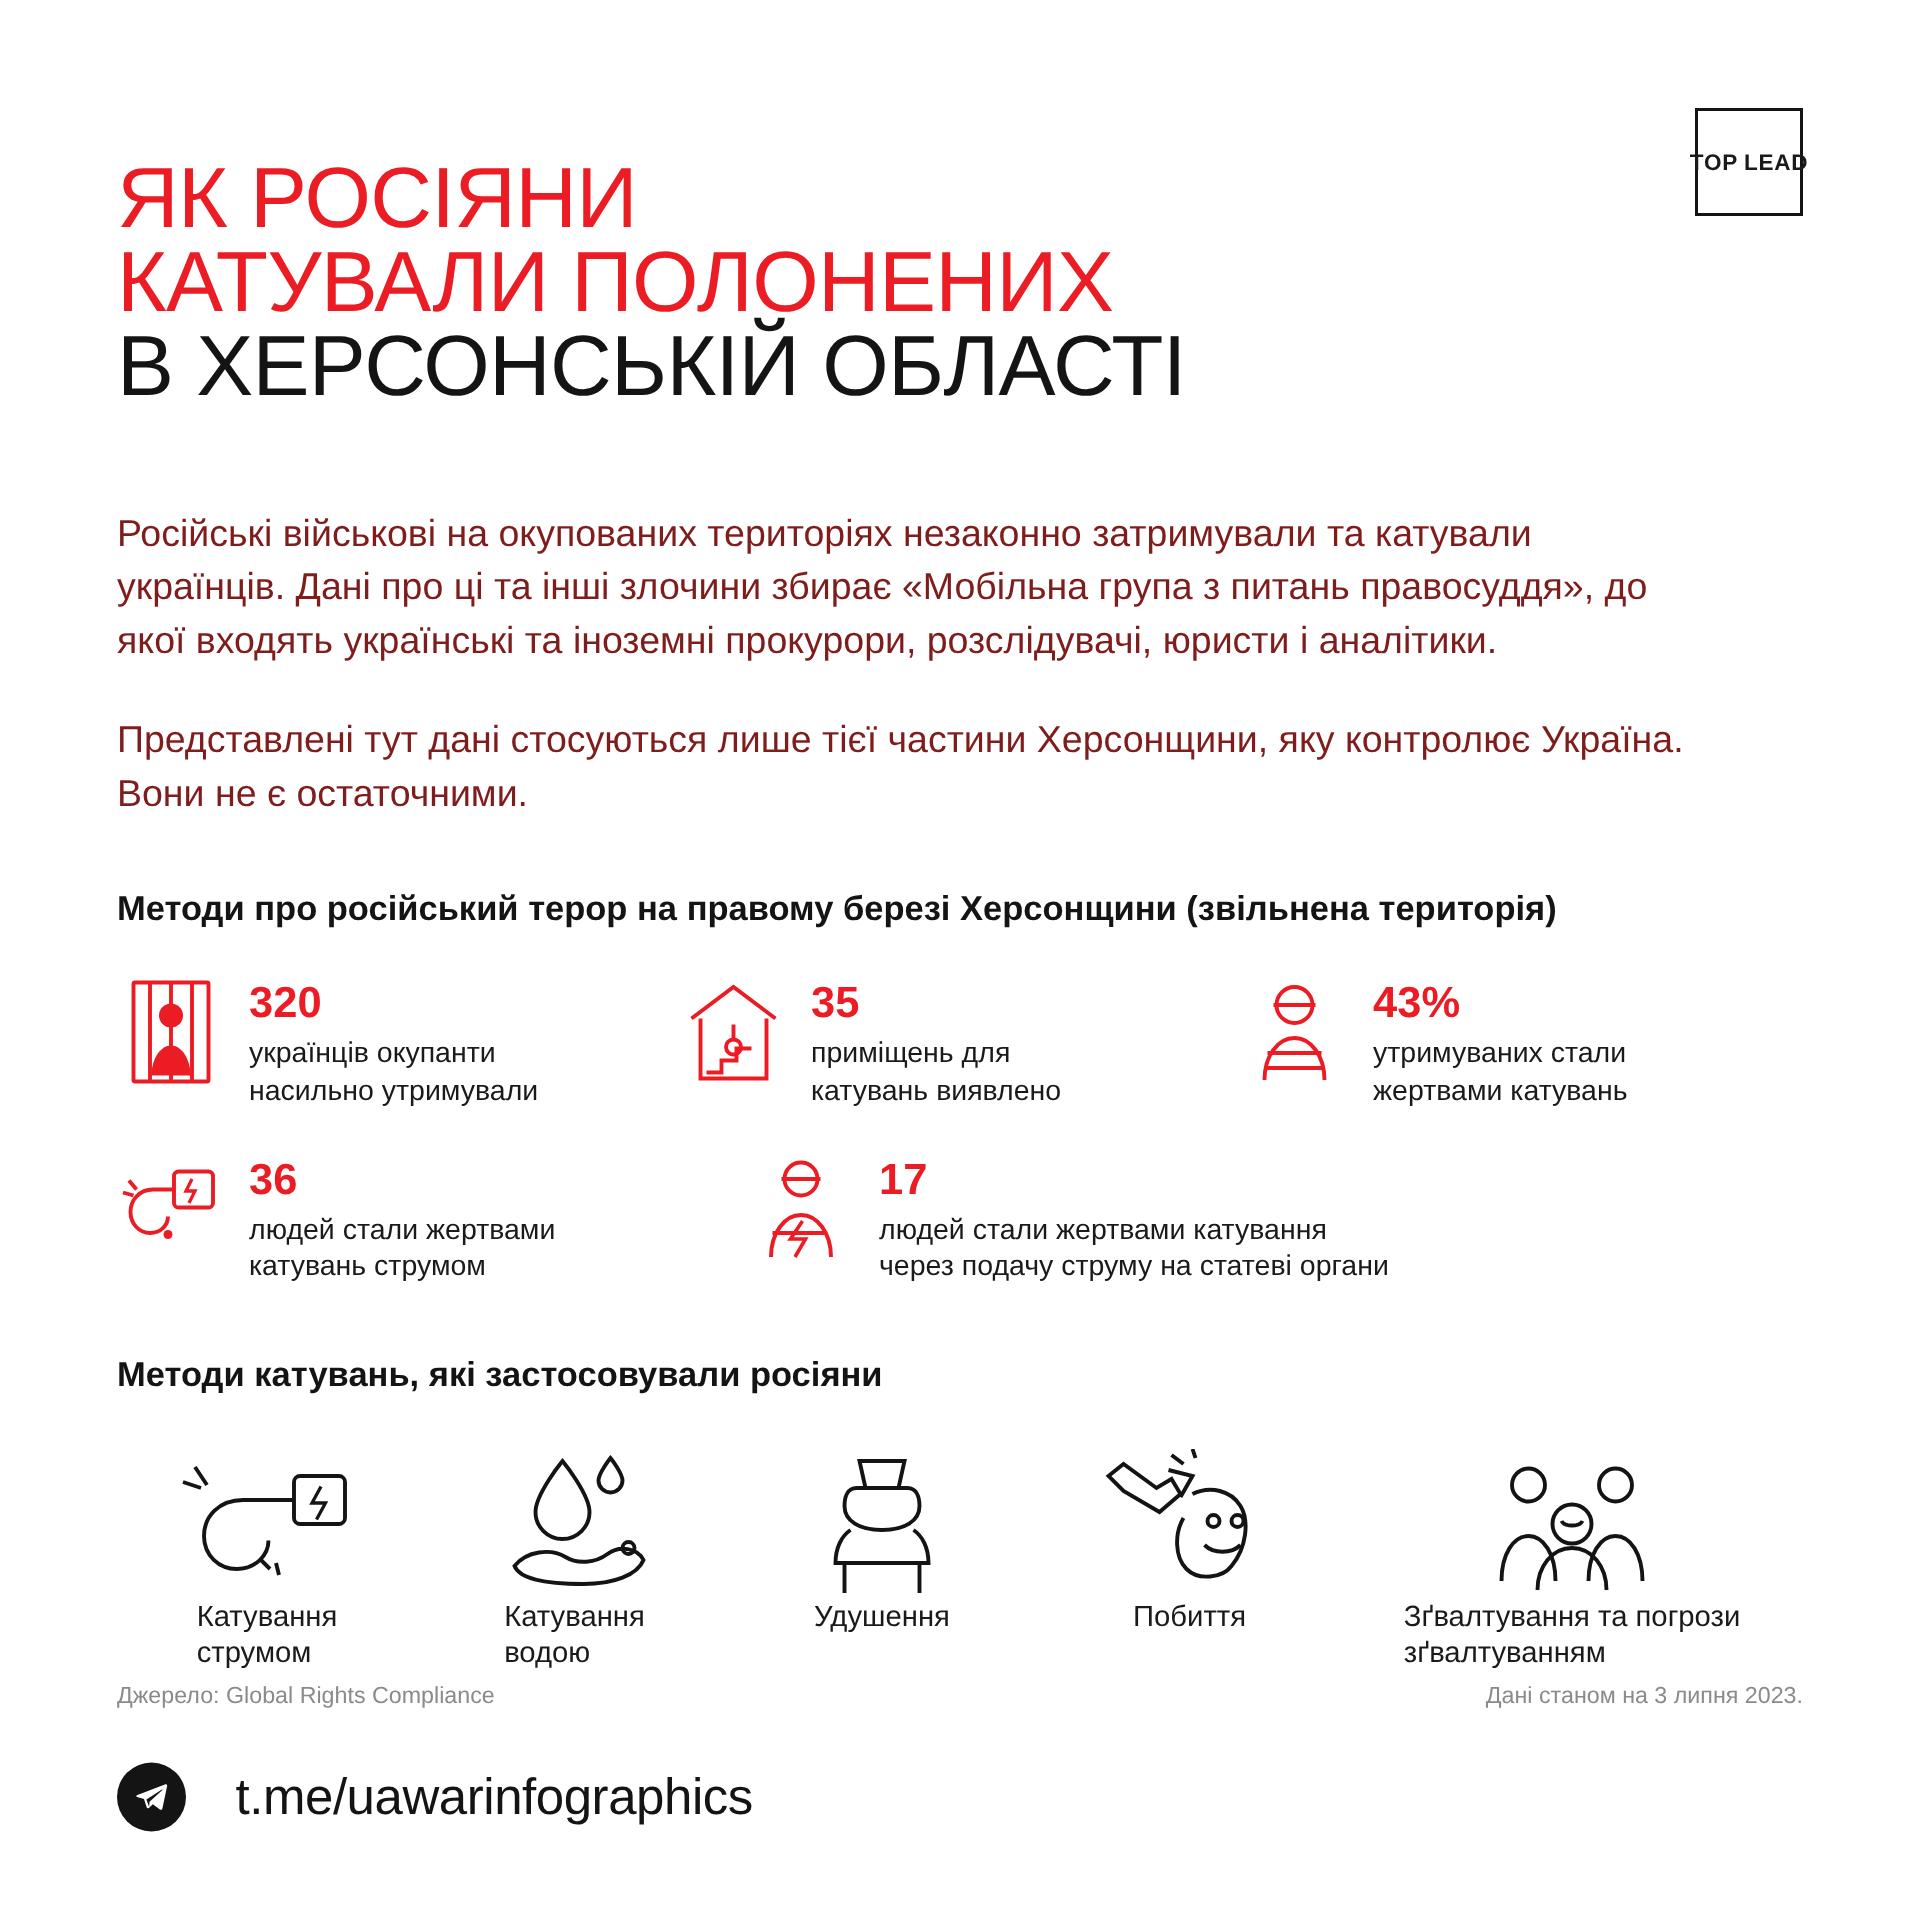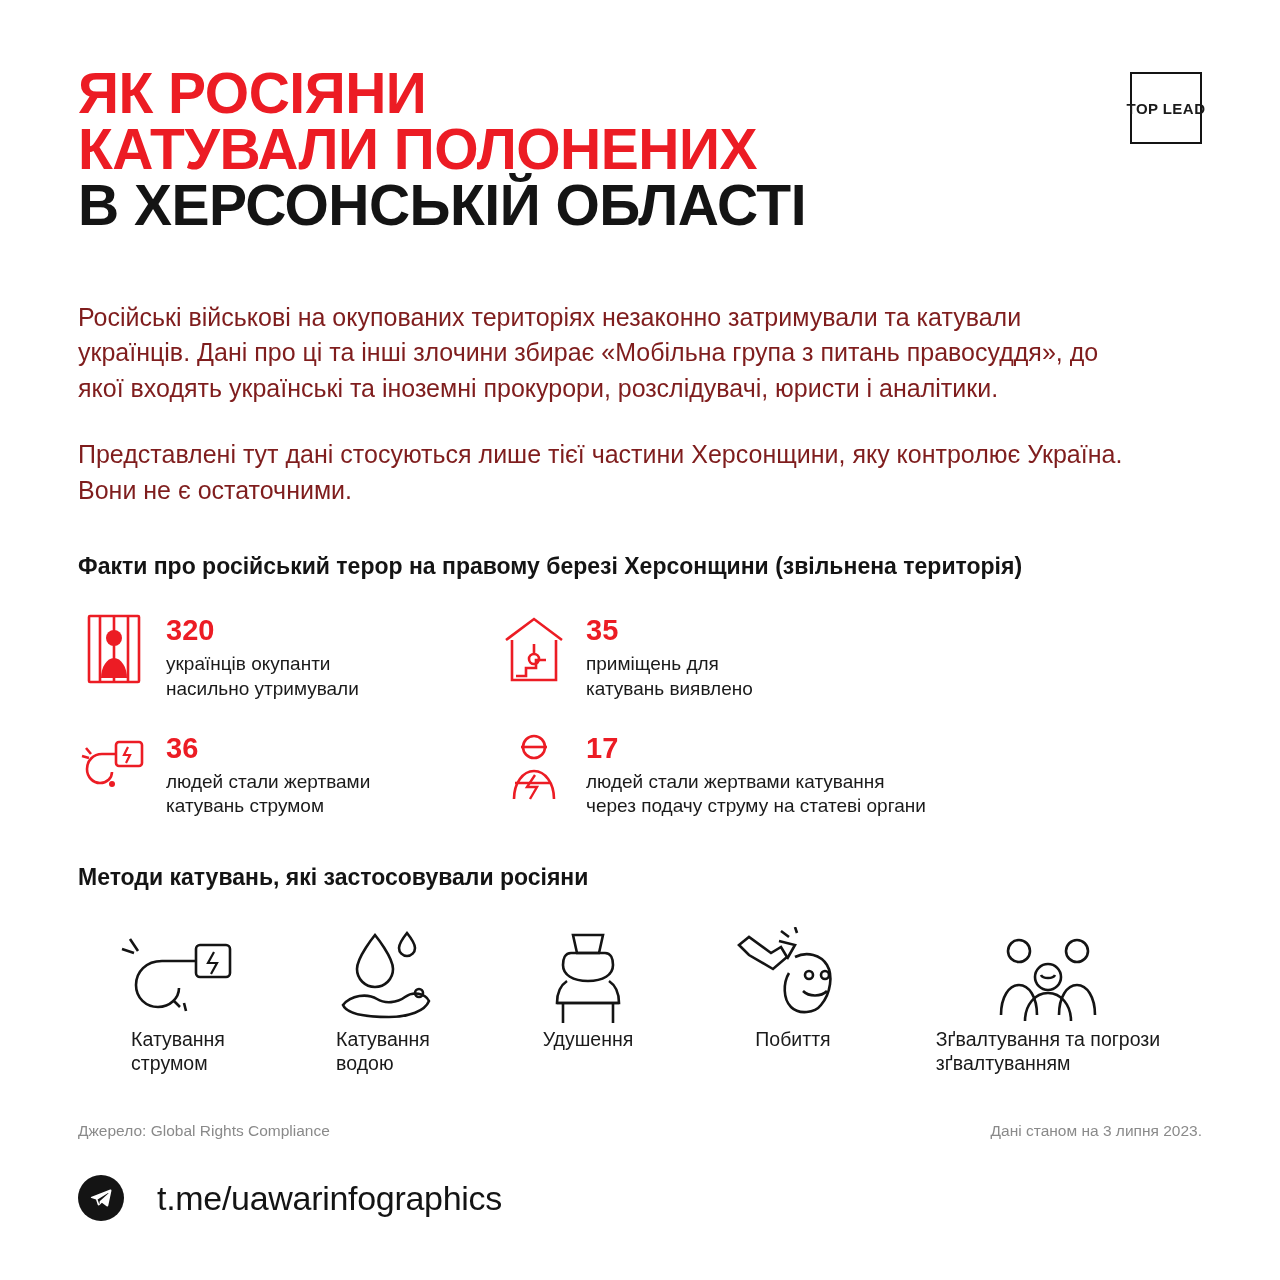--- a/index.html
+++ b/index.html
@@ -17,26 +17,27 @@
     height: 1280px;
     padding: 0 78px;
   }
 
   
   .header {
     position: relative;
     padding-top: 66px;
   }
   .title {
-    font-weight: 700;
+    font-weight: 400;
     font-size: 57px;
     line-height: 0.98;
     letter-spacing: -0.5px;
     text-transform: uppercase;
     max-width: 1040px;
+    margin-top: 39px;
   }
   .title .l1, .title .l2 { color: #ec1c24; display: block; }
   .title .l3 { color: #141414; display: block; }
 
   .logo {
     position: absolute;
     top: 72px;
     right: 0px;
     width: 72px;
     height: 72px;
@@ -198,21 +199,21 @@
       <div class="bar"></div>
       <span>LEAD</span>
     </div>
   </div>
 
   <div class="intro">
     <p>Російські військові на окупованих територіях незаконно затримували та катували українців. Дані про ці та інші злочини збирає «Мобільна група з питань правосуддя», до якої входять українські та іноземні прокурори, розслідувачі, юристи і аналітики.</p>
     <p>Представлені тут дані стосуються лише тієї частини Херсонщини, яку контролює Україна. Вони не є остаточними.</p>
   </div>
 
-  <div class="section-heading">Факти про російський терор на правому березі Херсонщини (звільнена територія)</div>
+  <div class="section-heading">Методи про російський терор на правому березі Херсонщини (звільнена територія)</div>
 
   <div class="facts">
     <div class="facts-row">
 
       <div class="fact w1">
         <div class="icon">
           <svg width="62" height="74" viewBox="0 0 62 74" fill="none" stroke="#ec1c24" stroke-width="2.6">
             <rect x="6" y="4" width="50" height="66" rx="1"></rect>
             <path d="M17 4v66M31 4v66M45 4v66"></path>
             <circle cx="31" cy="26" r="8" fill="#ec1c24" stroke="none"></circle>
@@ -236,20 +237,35 @@
             <path d="M16 62h10v-8h10v-8h10"></path>
           </svg>
         </div>
         <div class="txt">
           <div class="value">35</div>
           <div class="label">приміщень для
 катувань виявлено</div>
         </div>
       </div>
 
+      <div class="fact w3">
+        <div class="icon">
+          <svg width="64" height="72" viewBox="0 0 64 72" fill="none" stroke="#ec1c24" stroke-width="2.6">
+            <circle cx="32" cy="18" r="12"></circle>
+            <path d="M18 18h28"></path>
+            <path d="M12 68c0-16 9-28 20-28s20 12 20 28"></path>
+            <path d="M14 50h36M13 60h38"></path>
+          </svg>
+        </div>
+        <div class="txt">
+          <div class="value">43%</div>
+          <div class="label">утримуваних стали
+жертвами катувань</div>
+        </div>
+      </div>
 
     </div>
 
     <div class="facts-row">
 
       <div class="fact w1">
         <div class="icon">
           <svg width="72" height="62" viewBox="0 0 72 62" fill="none" stroke="#ec1c24" stroke-width="2.6">
             <rect x="38" y="6" width="26" height="24" rx="3"></rect>
             <path d="M50 11l-4 8h6l-4 8" stroke-width="2.2"></path>

